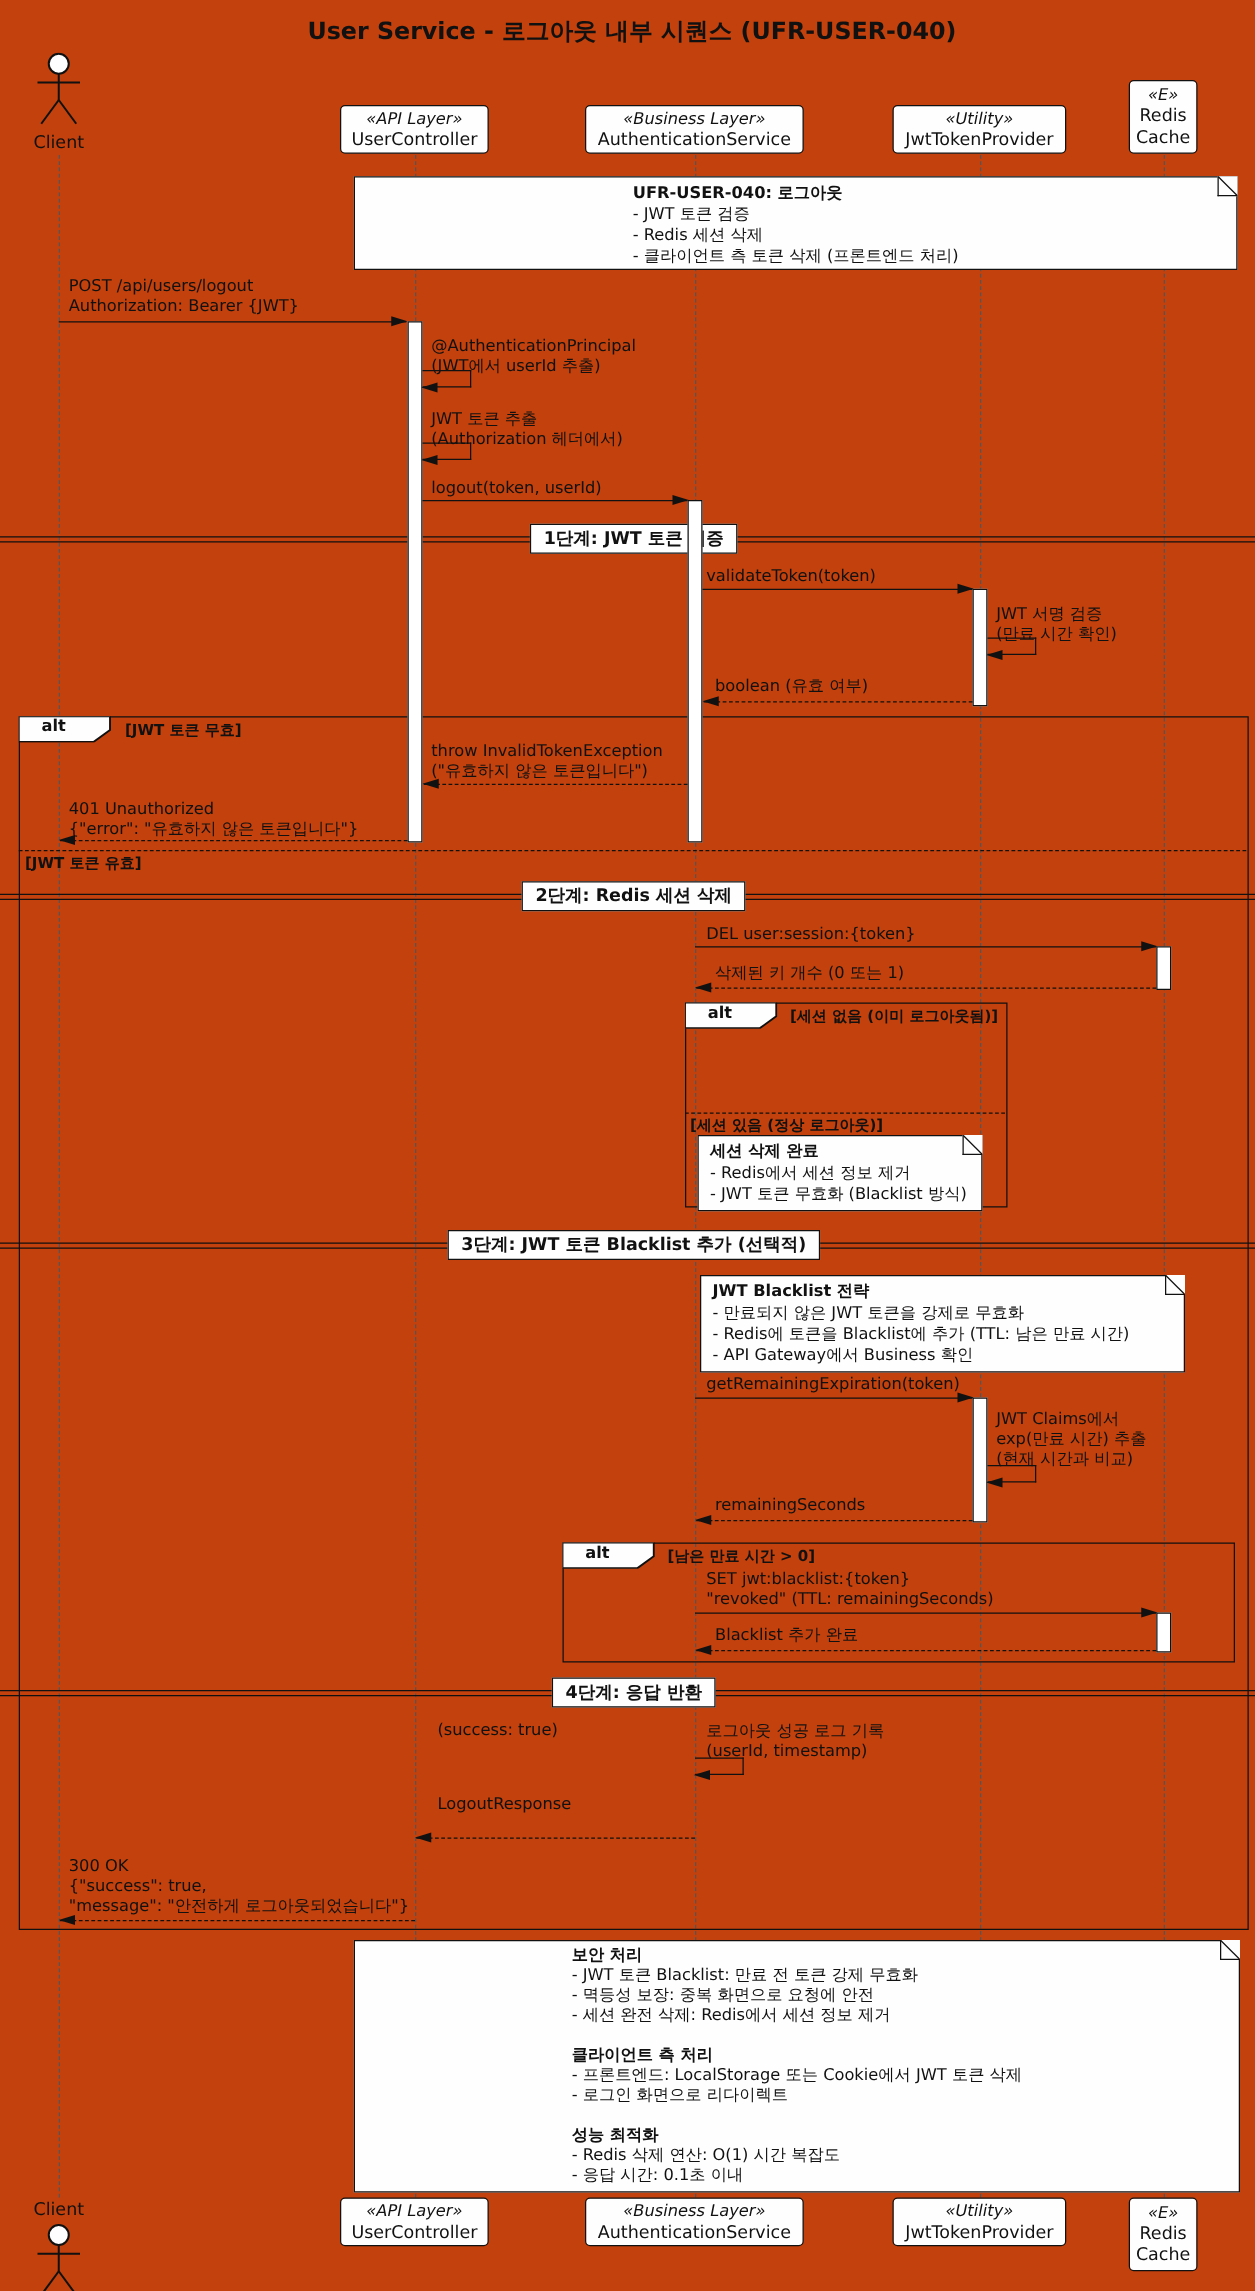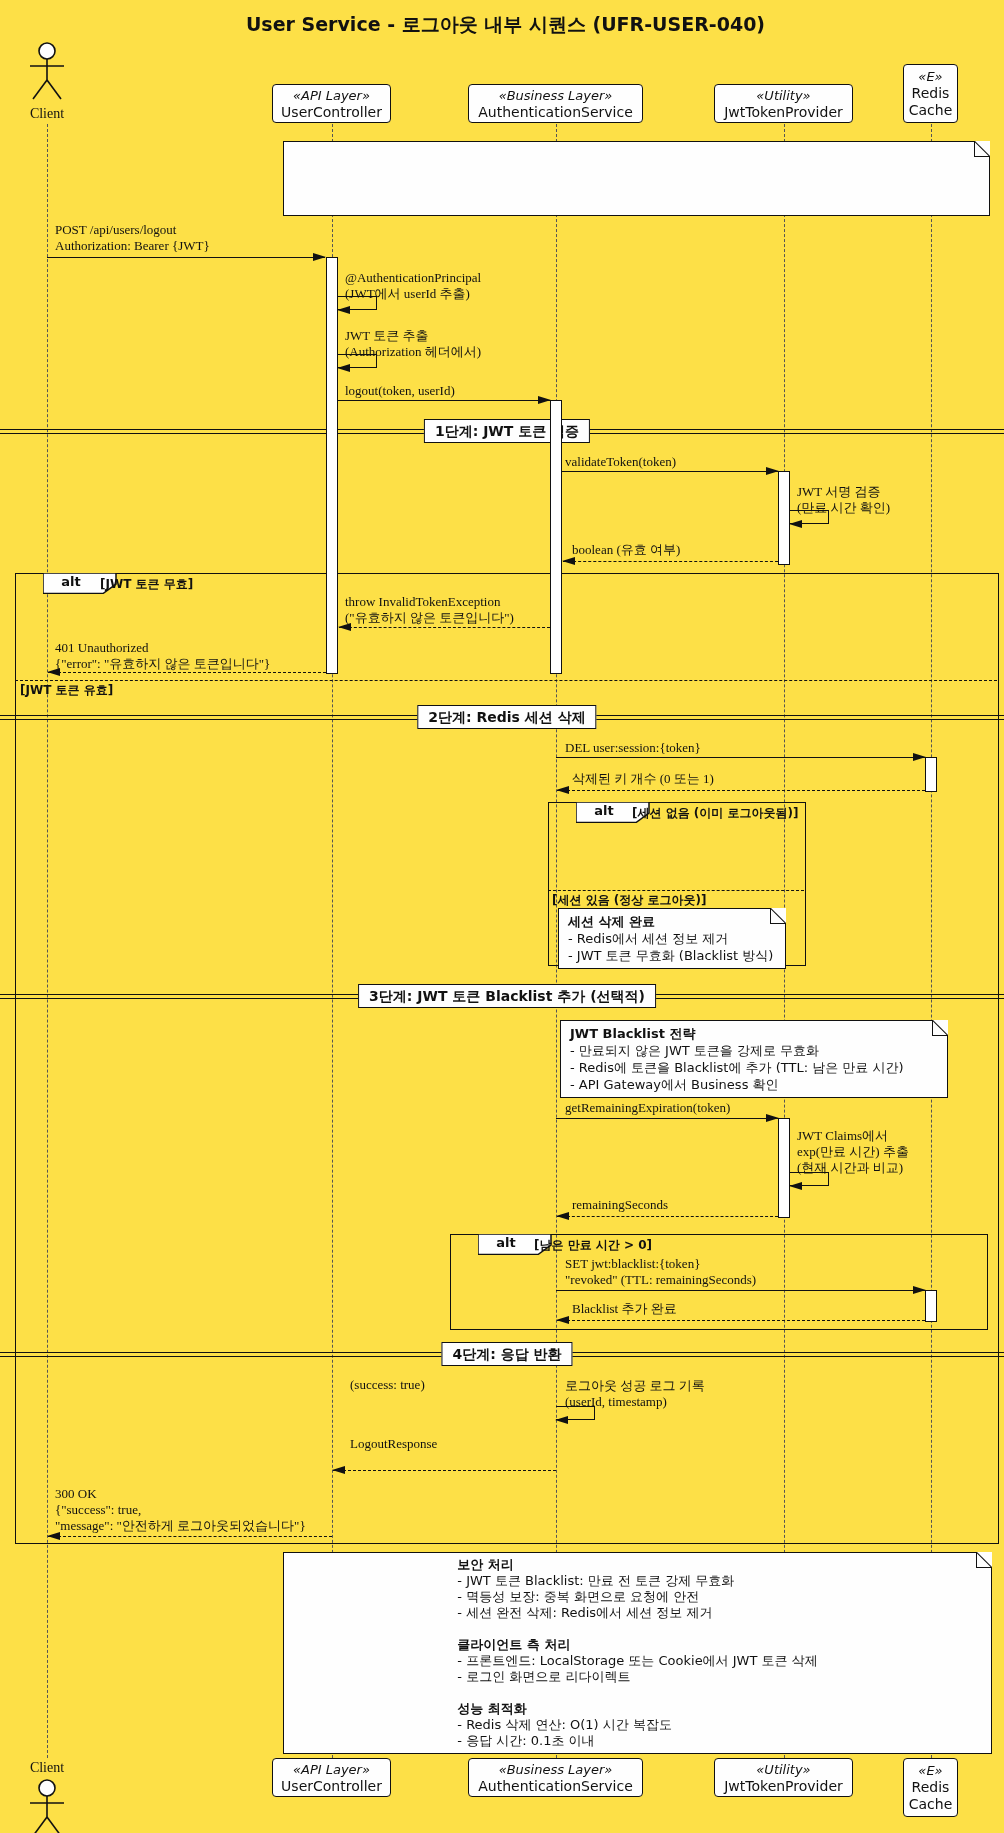--- a/index.html
+++ b/index.html
@@ -1,44 +1,44 @@
 <!DOCTYPE html>
 <html><head>
 <meta charset="utf-8">
 <style>
   html,body{margin:0;padding:0;background:#fff;}
-  #diagram{position:relative;width:1004px;height:1833px;background:#fde047;overflow:hidden;
+  #diagram{position:relative;width:1004px;height:1833px;background:#c2410c;overflow:hidden;
     font-family:"DejaVu Sans","Liberation Sans",sans-serif;color:#111;}
   .abs{position:absolute;}
   .title{position:absolute;left:7px;right:0;top:12px;text-align:center;font-size:19px;font-weight:bold;}
   .life{position:absolute;width:0;border-left:1px dashed #555;}
   .pbox{position:absolute;background:#fefefe;border:1.5px solid #111;border-radius:4px;
     display:flex;flex-direction:column;align-items:center;justify-content:center;text-align:center;
     font-size:14px;line-height:17px;}
   .stereo{font-style:italic;font-size:13px;}
-  .lbl{position:absolute;font-size:13px;line-height:16px;white-space:nowrap;font-family:Liberation Serif, serif;}
+  .lbl{position:absolute;font-size:13px;line-height:16px;white-space:nowrap;}
   .arrow{position:absolute;height:0;border-top:1px solid #111;}
   .arrow.dash{border-top-style:dashed;}
   .arr-r:after{content:"";position:absolute;right:-1px;top:-5px;width:0;height:0;
     border-left:13px solid #111;border-top:4.5px solid transparent;border-bottom:4.5px solid transparent;}
   .arr-l:before{content:"";position:absolute;left:-1px;top:-5px;width:0;height:0;
     border-right:13px solid #111;border-top:4.5px solid transparent;border-bottom:4.5px solid transparent;}
   .act{position:absolute;width:10px;background:#fff;border:1px solid #111;}
   .self{position:absolute;width:38px;height:12px;border:1px solid #111;border-left:none;}
   .self:after{content:"";position:absolute;left:-1px;bottom:-5px;width:0;height:0;
     border-right:13px solid #111;border-top:4.5px solid transparent;border-bottom:4.5px solid transparent;}
   .note{position:absolute;background:#fefefe;border:1px solid #111;font-size:13px;line-height:17px;padding:4px 9px;}
   .note .ctr{width:fit-content;margin:0 auto;text-align:left;}
   .note .b{font-weight:bold;}
   .fold{position:absolute;top:-1px;right:-1px;width:15px;height:15px;background:#fefefe;
     border-left:1px solid #111;border-bottom:1px solid #111;}
   .fold:after{content:"";position:absolute;left:0;top:0;width:21px;height:1px;background:#111;
     transform-origin:0 0;transform:rotate(45deg);}
   .frame{position:absolute;border:1.5px solid #111;}
-  .fhead{position:absolute;width:74px;height:21px;margin-left:28px;}
+  .fhead{position:absolute;width:74px;height:21px;}
   .fhead .kw{position:absolute;left:0;top:1px;width:56px;text-align:center;font-weight:bold;font-size:13px;}
   .guard{position:absolute;font-weight:bold;font-size:12px;line-height:14px;white-space:nowrap;}
   .fsep{position:absolute;border-top:1px dashed #111;height:0;}
   .divline{position:absolute;left:0;width:1004px;height:3px;border-top:1px solid #111;border-bottom:1px solid #111;}
   .divbox{position:absolute;transform:translateX(-50%);background:#fefefe;border:1.5px solid #111;
     font-weight:bold;font-size:14px;line-height:20px;padding:1px 10px;white-space:nowrap;text-align:center;}
   .gap{height:16px;}
   .fl{line-height:16px;}
 </style>
 </head>
@@ -92,20 +92,26 @@
   <div class="fhead" style="left:450px;top:1234px">
     <svg width="74" height="21">
         <path d="M0,0 H73 V11 L60,20.5 H0 Z" fill="#fefefe" stroke="#111" stroke-width="1.5"></path>
       </svg>
     <span class="kw">alt</span>
   </div>
   <div class="guard" style="left:534px;top:1238px">[남은 만료 시간 &gt; 0]</div>
 
   <div class="note" style="left:283px;top:141px;width:687px;height:65px">
     <i class="fold"></i>
+    <div class="ctr">
+      <div class="b">UFR-USER-040: 로그아웃</div>
+      <div>- JWT 토큰 검증</div>
+      <div>- Redis 세션 삭제</div>
+      <div>- 클라이언트 측 토큰 삭제 (프론트엔드 처리)</div>
+    </div>
   </div>
 
 
   <div class="note" style="left:558px;top:908px;width:208px;height:51px">
     <i class="fold"></i>
     <div class="b">세션 삭제 완료</div>
     <div>- Redis에서 세션 정보 제거</div>
     <div>- JWT 토큰 무효화 (Blacklist 방식)</div>
   </div>
 

